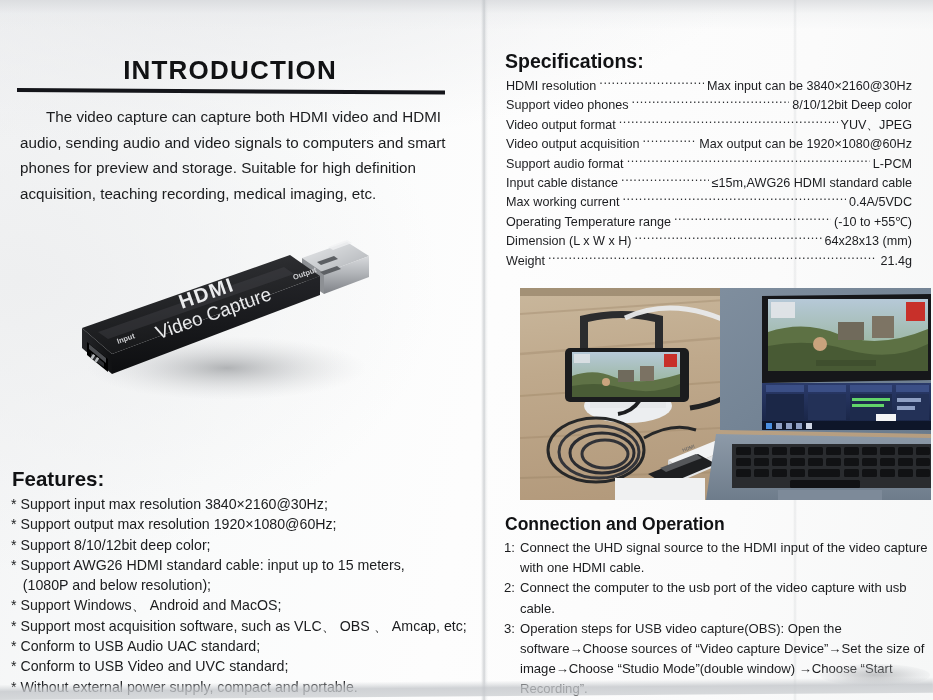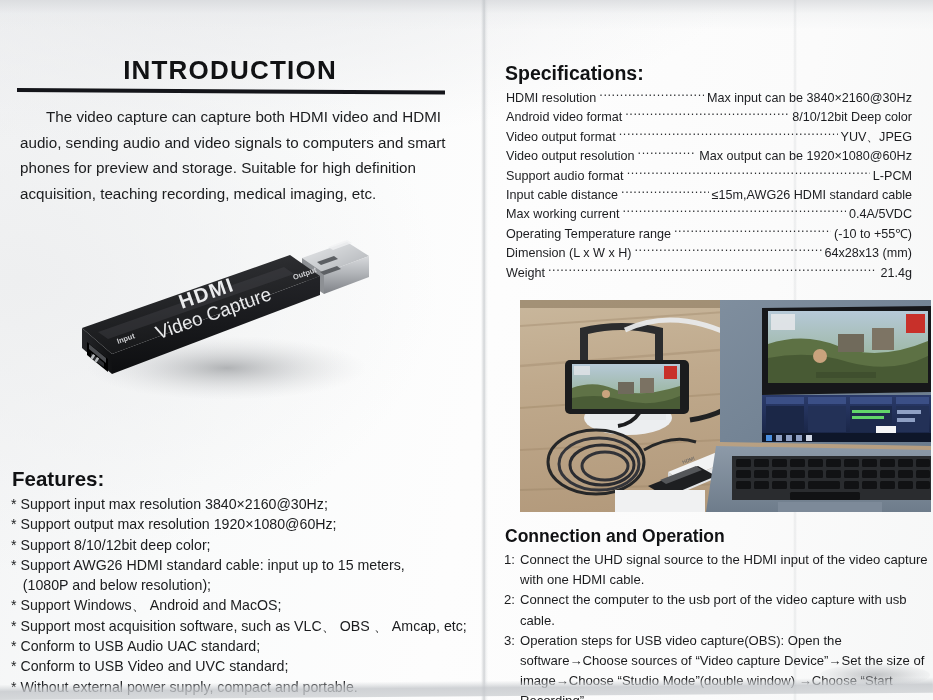--- a/index.html
+++ b/index.html
@@ -115,21 +115,21 @@
     margin: 0;
     padding: 0;
     font-size: 14.2px;
     line-height: 20.3px;
     color: #1b1c1e;
   }
   .features-list li { white-space: pre; }
   .features-list li.cont { }
 
   
-  .col-right { position: absolute; left: 484px; top: 12px; width: 449px; height: 548px; }
+  .col-right { position: absolute; left: 484px; top: 0; width: 449px; height: 548px; }
   .spec-title {
     position: absolute;
     left: 21px; top: 50px;
     font-size: 19.5px;
     font-weight: bold;
     color: #111214;
   }
   .spec-list {
     position: absolute;
     left: 22px; top: 76px;
@@ -307,31 +307,31 @@
 
     <div class="spec-title">Specifications:</div>
 
     <div class="spec-list">
       <div class="spec-row">
         <span class="spec-label">HDMI resolution</span>
         <span class="spec-dots"></span>
         <span class="spec-value">Max input can be 3840×2160@30Hz</span>
       </div>
       <div class="spec-row">
-        <span class="spec-label">Android video format</span>
+        <span class="spec-label">Support video phones</span>
         <span class="spec-dots"></span>
         <span class="spec-value">8/10/12bit Deep color</span>
       </div>
       <div class="spec-row">
         <span class="spec-label">Video output format</span>
         <span class="spec-dots"></span>
         <span class="spec-value">YUV、JPEG</span>
       </div>
       <div class="spec-row">
-        <span class="spec-label">Video output resolution</span>
+        <span class="spec-label">Video output acquisition</span>
         <span class="spec-dots"></span>
         <span class="spec-value">Max output can be 1920×1080@60Hz</span>
       </div>
       <div class="spec-row">
         <span class="spec-label">Support audio format</span>
         <span class="spec-dots"></span>
         <span class="spec-value">L-PCM</span>
       </div>
       <div class="spec-row">
         <span class="spec-label">Input cable distance</span>

